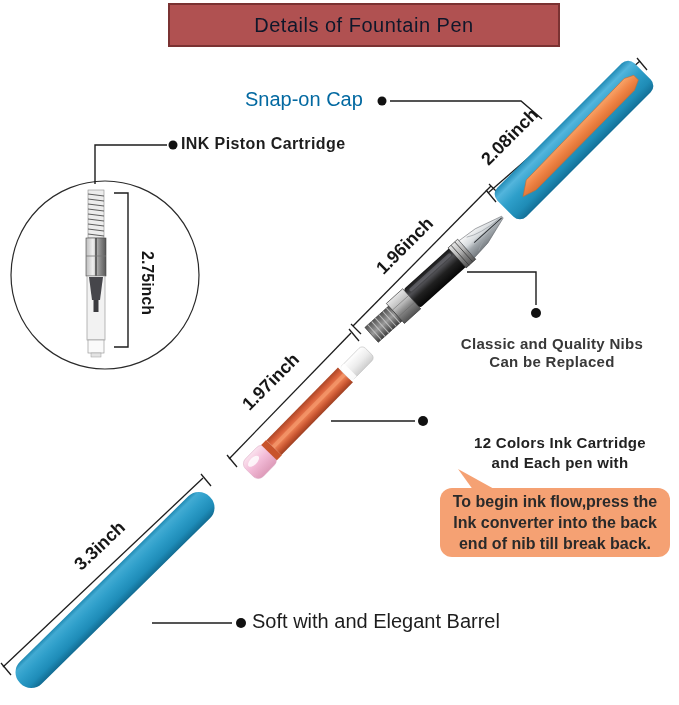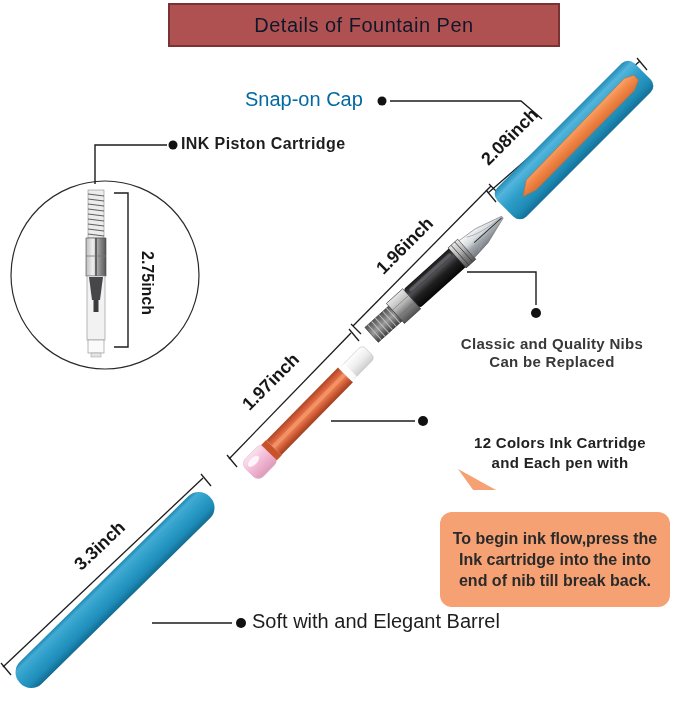--- a/index.html
+++ b/index.html
@@ -14,23 +14,23 @@
   .lbl-snap{left:245px;top:88px;font-size:20px;color:#0369a1;}
   .lbl-ink{left:181px;top:135px;font-size:16px;font-weight:bold;color:#1d1d1d;letter-spacing:.4px;}
   .lbl-classic{position:absolute;left:448px;top:335px;width:208px;text-align:center;
                font-size:15px;font-weight:bold;color:#383838;line-height:18px;letter-spacing:.3px;}
   .lbl-cart{position:absolute;left:456px;top:433px;width:208px;text-align:center;
             font-size:15px;font-weight:bold;color:#222;line-height:19.5px;letter-spacing:.3px;}
   .lbl-soft{left:252px;top:610px;font-size:20px;color:#1d1d1d;}
   .dim{position:absolute;font-size:18px;font-weight:bold;color:#161616;
        transform:translate(-50%,-50%) rotate(-45deg);}
   .dim-v{transform:translate(-50%,-50%) rotate(90deg);font-size:16px;}
-  .callout{position:absolute;left:440px;top:488px;width:230px;height:95px;
+  .callout{position:absolute;left:440px;top:488px;width:230px;height:69px;
            background:var(--callout_bg,#f5a173);border-radius:12px;
-           display:flex;flex-direction:column;align-items:center;justify-content:center;margin-top:24px;}
+           display:flex;flex-direction:column;align-items:center;justify-content:center;}
   .callout div{font-size:16px;font-weight:bold;color:#2a2a2a;line-height:21px;}
   .callout-tail{position:absolute;left:458px;top:469px;width:38px;height:21px;
                 background:var(--callout_bg,#f5a173);
                 clip-path:polygon(0 0, 40% 100%, 100% 100%);}
 </style>
 </head>
 <body>
 
 <div class="stage">
 
@@ -224,17 +224,17 @@
 
   <div class="txt dim" style="left:510px;top:137px;">2.08inch</div>
   <div class="txt dim" style="left:405px;top:246px;">1.96inch</div>
   <div class="txt dim" style="left:271px;top:382px;">1.97inch</div>
   <div class="txt dim dim-v" style="left:147px;top:283px;">2.75inch</div>
   <div class="txt dim" style="left:100px;top:546px;transform:translate(-50%,-50%) rotate(-43.5deg);">3.3inch</div>
 
   <div class="callout-tail"></div>
   <div class="callout">
     <div>To begin ink flow,press the</div>
-    <div>Ink cartridge into the into</div>
+    <div>Ink converter into the back</div>
     <div>end of nib till break back.</div>
   </div>
 
 </div>
 
 </body></html>

